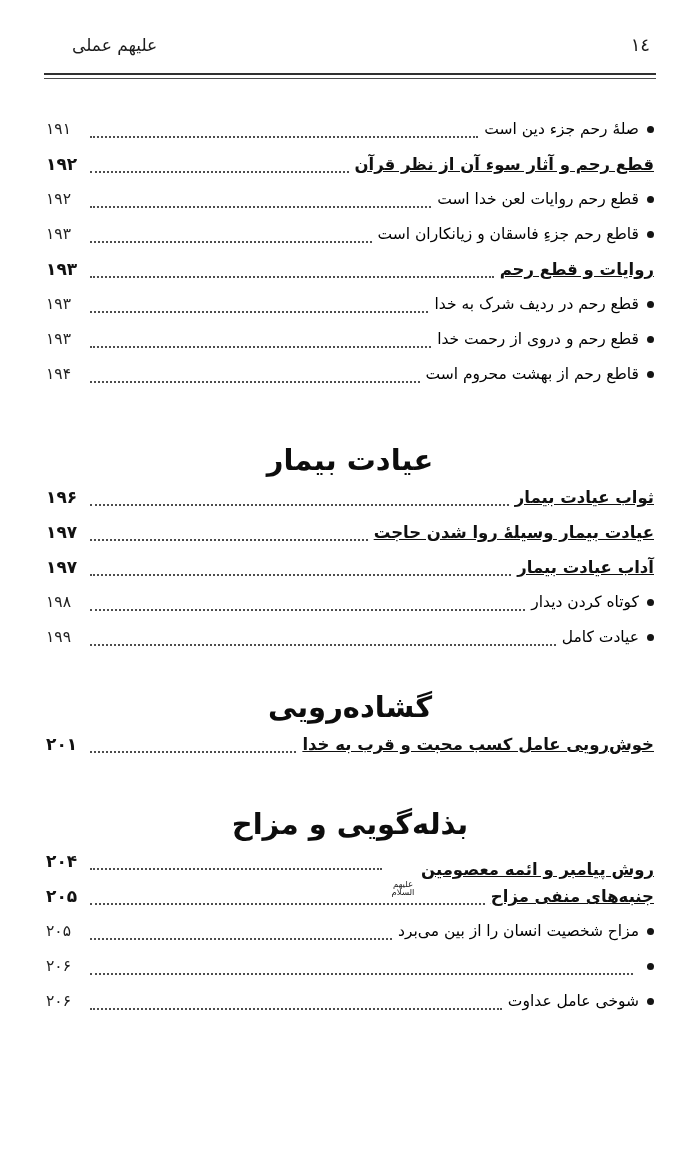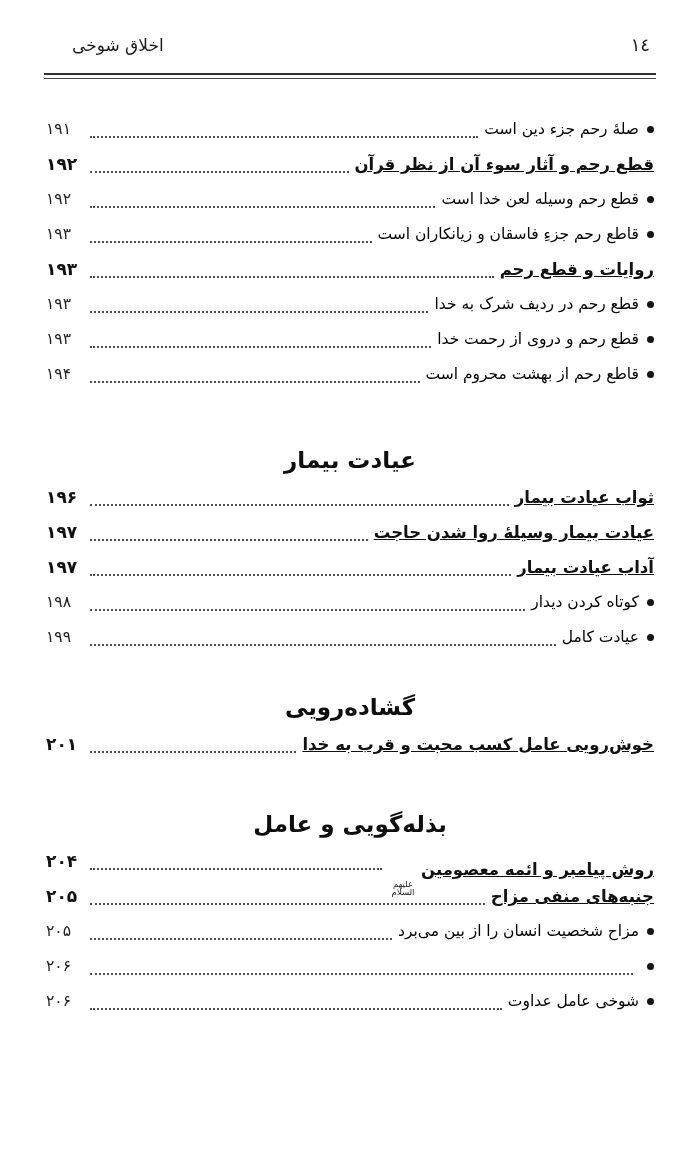--- a/index.html
+++ b/index.html
@@ -101,56 +101,56 @@
     margin-right: 3px;
     color: #222222;
     font-weight: normal;
     margin-top: 36px;
   }
   .section-heading {
     height: 40px;
     line-height: 40px;
     text-align: center;
     font-weight: bold;
-    font-size: 23px;
+    font-size: 29px;
     color: #0d0d0d;
   }
   .section-heading.first { margin-top: 48px; }
   .section-heading.second { margin-top: 32px; }
   .section-heading.third { margin-top: 42px; }
 </style>
 </head>
 <body>
 
 <div class="page">
 
   <div class="header">
     <span class="page-number">١٤</span>
-    <span class="running-title">اخلاق شوخی</span>
+    <span class="running-title">علیهم عملی</span>
   </div>
   <div class="header-rule"></div>
 
   <div class="toc">
 
     <div class="row sub">
       <span class="bullet"></span>
       <span class="title">صلهٔ رحم جزء دین است</span>
       <span class="leader"></span>
       <span class="pagenum">۱۹۱</span>
     </div>
 
     <div class="row main">
       <span class="title">قطع رحم و آثار سوء آن از نظر قرآن</span>
       <span class="leader"></span>
       <span class="pagenum">۱۹۲</span>
     </div>
 
     <div class="row sub">
       <span class="bullet"></span>
-      <span class="title">قطع رحم وسیله لعن خدا است</span>
+      <span class="title">قطع رحم روایات لعن خدا است</span>
       <span class="leader"></span>
       <span class="pagenum">۱۹۲</span>
     </div>
 
     <div class="row sub">
       <span class="bullet"></span>
       <span class="title">قاطع رحم جزءِ فاسقان و زیانکاران است</span>
       <span class="leader"></span>
       <span class="pagenum">۱۹۳</span>
     </div>
@@ -217,21 +217,21 @@
     </div>
 
     <div class="section-heading second">گشاده‌رویی</div>
 
     <div class="row main">
       <span class="title">خوش‌رویی عامل کسب محبت و قرب به خدا</span>
       <span class="leader"></span>
       <span class="pagenum">۲۰۱</span>
     </div>
 
-    <div class="section-heading third">بذله‌گویی و عامل</div>
+    <div class="section-heading third">بذله‌گویی و مزاح</div>
 
     <div class="row main">
       <span class="title"><span>روش پیامبر و ائمه معصومین</span><span class="honorific">علیهم السلام</span></span>
       <span class="leader"></span>
       <span class="pagenum">۲۰۴</span>
     </div>
 
     <div class="row main">
       <span class="title">جنبه‌های منفی مزاح</span>
       <span class="leader"></span>

